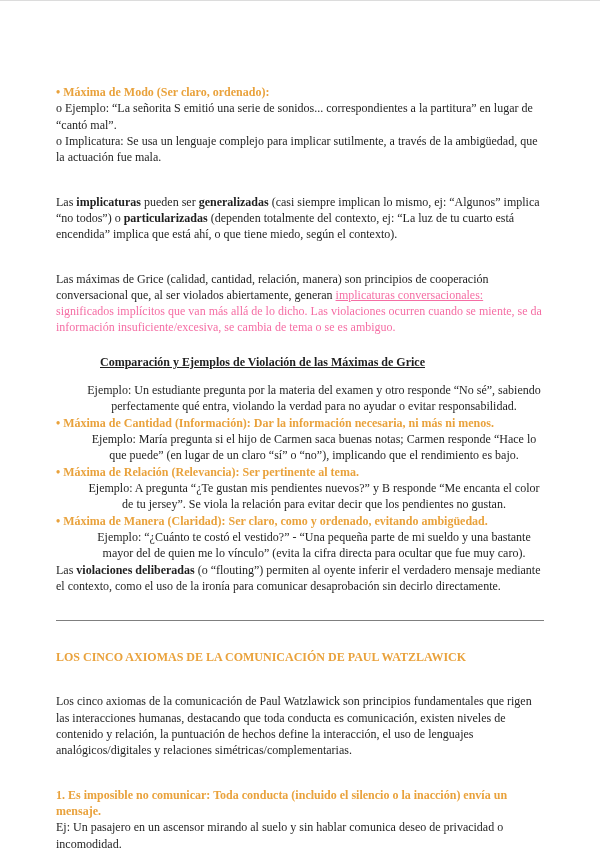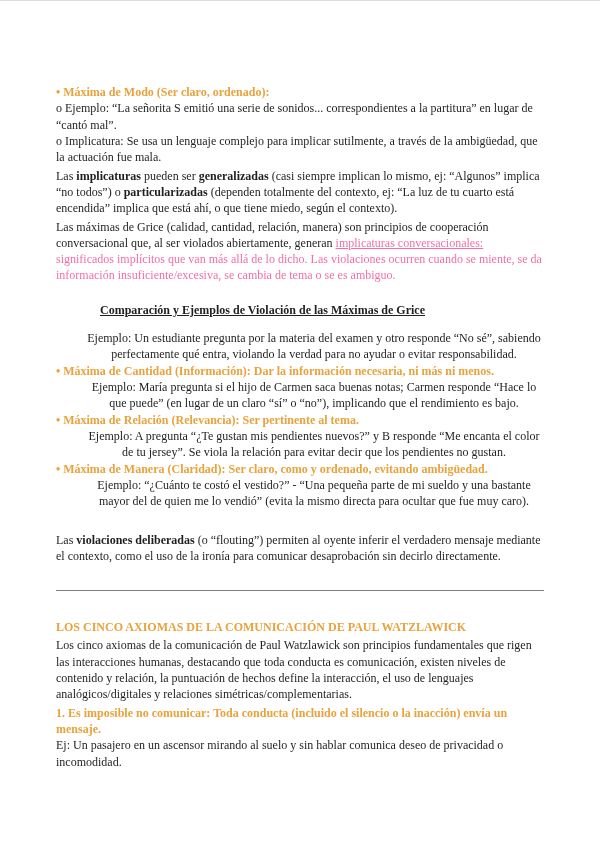--- a/index.html
+++ b/index.html
@@ -17,22 +17,22 @@
     top: 0; left: 0; right: 0;
     height: 1px;
     background: #dcdcdc;
   }
   .page {
     padding: 84px 56px 0 56px;
     font-size: 12px;
     line-height: 1.36;
   }
   p { margin: 0; }
-  .sp  { margin-top: 2px; }
-  .sp2 { margin-top: 22px; }
+  .sp  { margin-top: 28px; }
+  .sp2 { }
   .sph { margin-top: 18px; }
   .spl { margin-top: 12px; }
   .accent { color: var(--accent, #e9a23c); font-weight: bold; }
   .bold { font-weight: bold; }
   .pink { color: var(--pink, #f56ea4); }
   .underline { text-decoration: underline; }
   .heading-u { font-weight: bold; text-decoration: underline; margin-left: 44px; }
   .indent { margin-left: 28px; text-align: center; }
   .divider {
     border: none;
@@ -59,21 +59,21 @@
 
   <p class="sph heading-u">Comparación y Ejemplos de Violación de las Máximas de Grice</p>
 
   <div class="spl">
     <p class="indent">Ejemplo: Un estudiante pregunta por la materia del examen y otro responde “No sé”, sabiendo perfectamente qué entra, violando la verdad para no ayudar o evitar responsabilidad.</p>
     <p class="accent">• Máxima de Cantidad (Información): Dar la información necesaria, ni más ni menos.</p>
     <p class="indent">Ejemplo: María pregunta si el hijo de Carmen saca buenas notas; Carmen responde “Hace lo que puede” (en lugar de un claro “sí” o “no”), implicando que el rendimiento es bajo.</p>
     <p class="accent">• Máxima de Relación (Relevancia): Ser pertinente al tema.</p>
     <p class="indent">Ejemplo: A pregunta “¿Te gustan mis pendientes nuevos?” y B responde “Me encanta el color de tu jersey”. Se viola la relación para evitar decir que los pendientes no gustan.</p>
     <p class="accent">• Máxima de Manera (Claridad): Ser claro, como y ordenado, evitando ambigüedad.</p>
-    <p class="indent">Ejemplo: “¿Cuánto te costó el vestido?” - “Una pequeña parte de mi sueldo y una bastante mayor del de quien me lo vendió” (evita la mismo directa para ocultar que fue muy caro).</p>
+    <p class="indent">Ejemplo: “¿Cuánto te costó el vestido?” - “Una pequeña parte de mi sueldo y una bastante mayor del de quien me lo vínculo” (evita la cifra directa para ocultar que fue muy caro).</p>
   </div>
 
   <p class="sp2"><span>Las </span><span class="bold">violaciones deliberadas</span><span> (o “flouting”) permiten al oyente inferir el verdadero mensaje mediante el contexto, como el uso de la ironía para comunicar desaprobación sin decirlo directamente.</span></p>
 
   <hr class="divider">
 
   <p class="accent">LOS CINCO AXIOMAS DE LA COMUNICACIÓN DE PAUL WATZLAWICK</p>
 
   <p class="sp">Los cinco axiomas de la comunicación de Paul Watzlawick son principios fundamentales que rigen las interacciones humanas, destacando que toda conducta es comunicación, existen niveles de contenido y relación, la puntuación de hechos define la interacción, el uso de lenguajes analógicos/digitales y relaciones simétricas/complementarias.</p>
 

